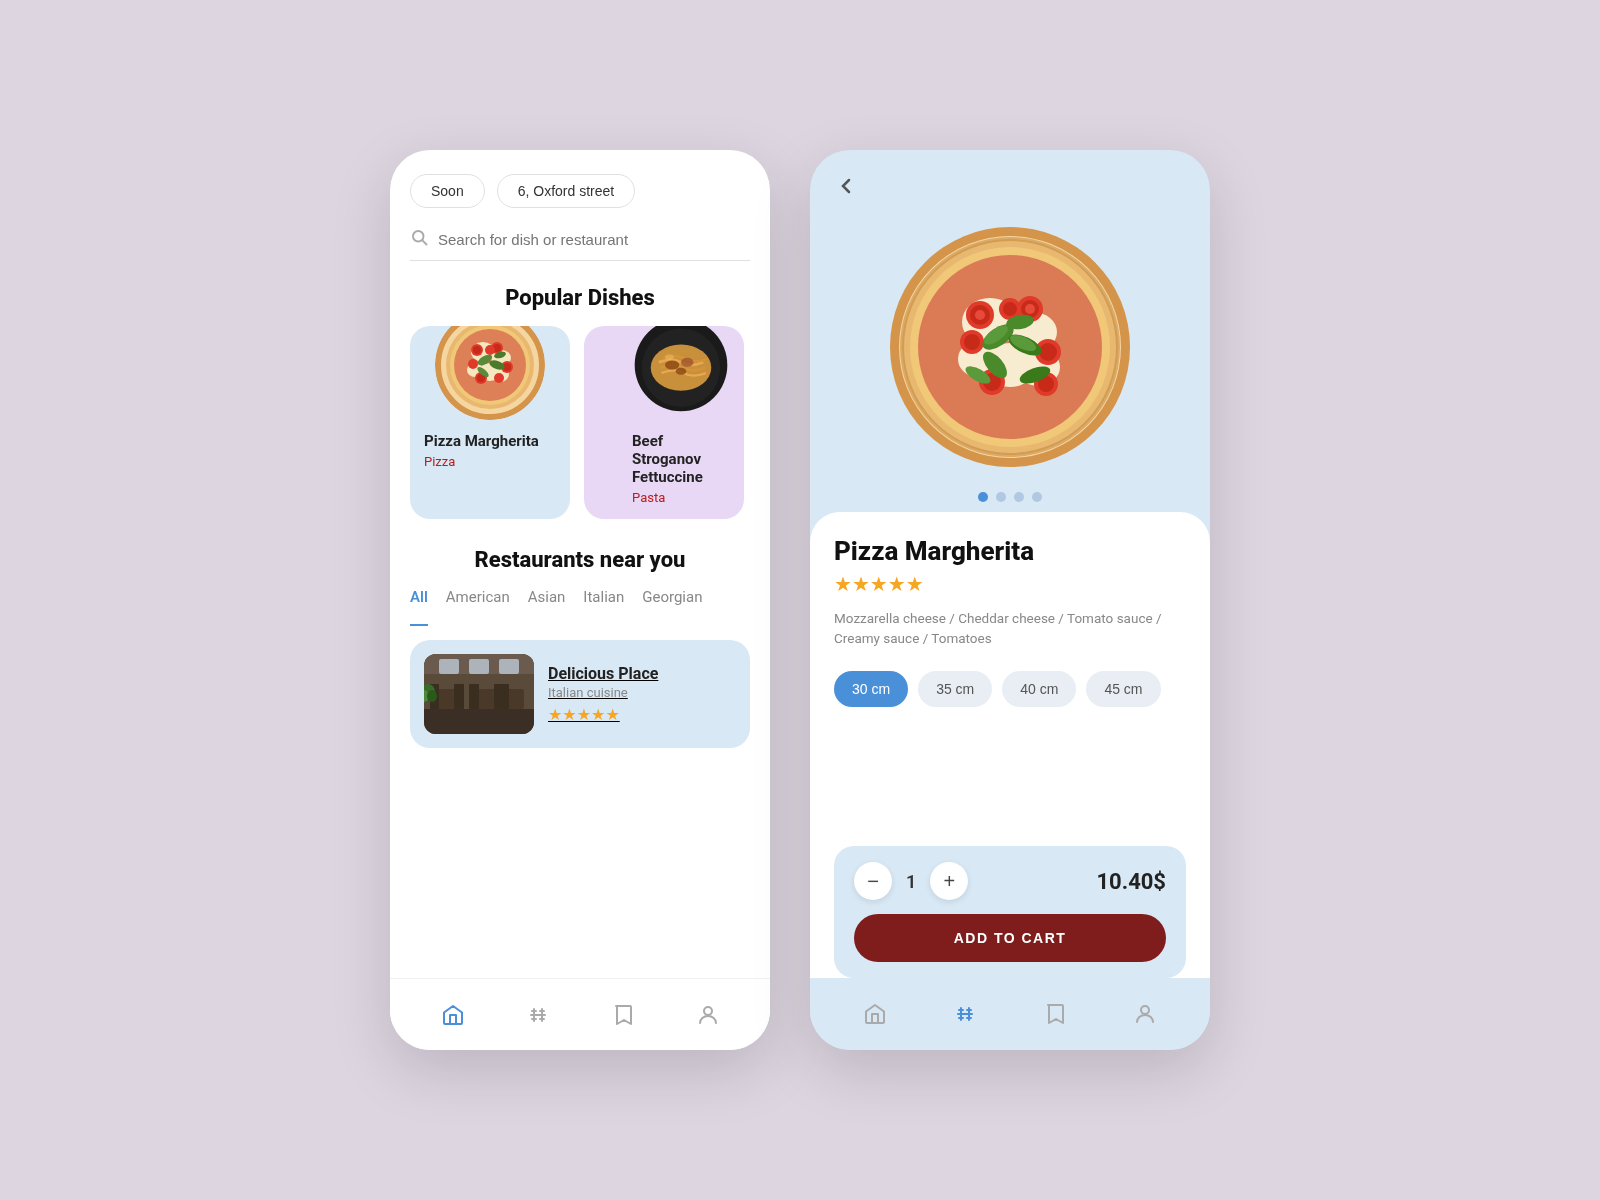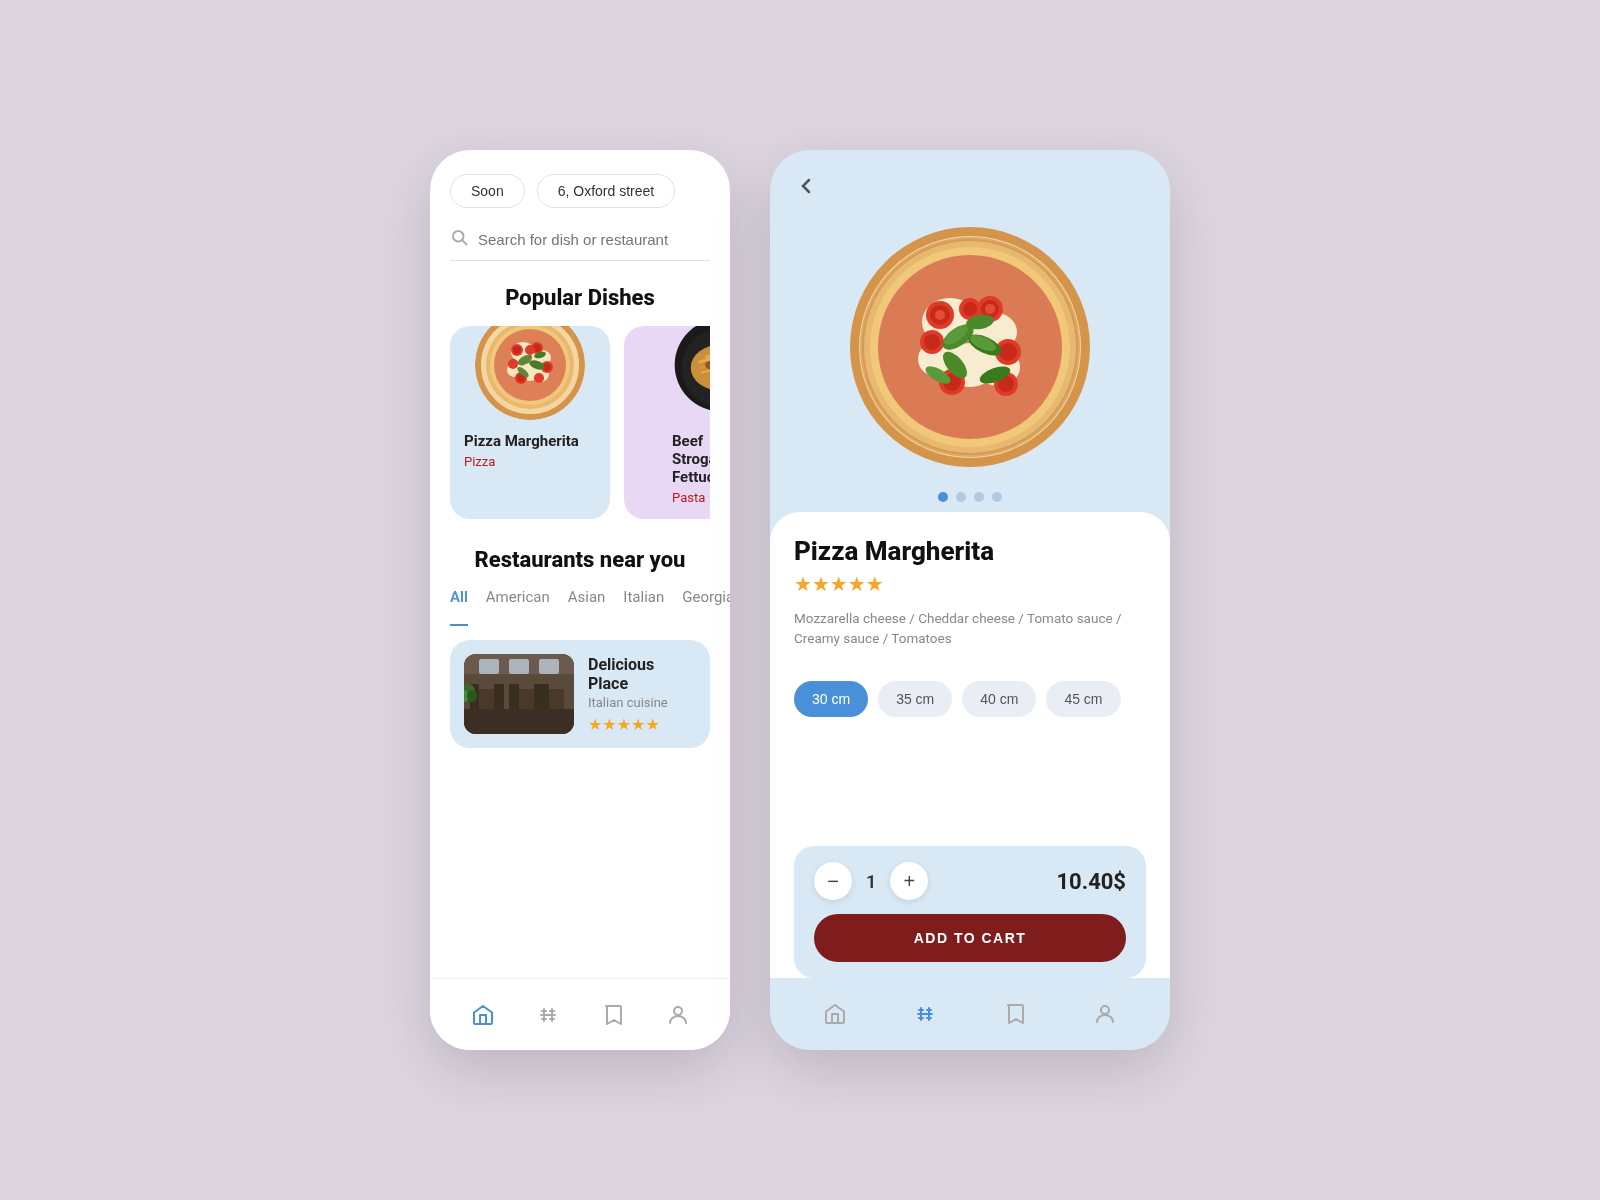--- a/index.html
+++ b/index.html
@@ -19,21 +19,21 @@
     .phone {
       background: #fff;
       border-radius: 40px;
       overflow: hidden;
       box-shadow: 0 20px 60px rgba(0,0,0,0.15);
       position: relative;
     }
 
     
     .phone-left {
-      width: 300px;
+      width: 380px;
       height: 900px;
       display: flex;
       flex-direction: column;
     }
 
     .left-content {
       flex: 1;
       padding: 24px 20px 0;
       overflow: hidden;
     }
@@ -164,20 +164,21 @@
     
     .restaurant-card {
       background: #d8e8f5;
       border-radius: 20px;
       padding: 14px;
       display: flex;
       align-items: center;
       gap: 14px;
       position: relative;
       overflow: hidden;
+      text-decoration: underline;
     }
 
     .restaurant-img {
       width: 110px;
       height: 80px;
       border-radius: 12px;
       background: #8B7355;
       flex-shrink: 0;
       overflow: hidden;
       display: flex;
@@ -309,21 +310,21 @@
     .dish-stars {
       color: #f5a623;
       font-size: 20px;
       margin-bottom: 12px;
     }
 
     .ingredients {
       font-size: 13.5px;
       color: #888;
       line-height: 1.5;
-      margin-bottom: 32px;
+      margin-bottom: 22px;
     }
 
     
     .size-row {
       display: flex;
       gap: 10px;
       margin-bottom: 20px;
     }
 
     .size-btn {

